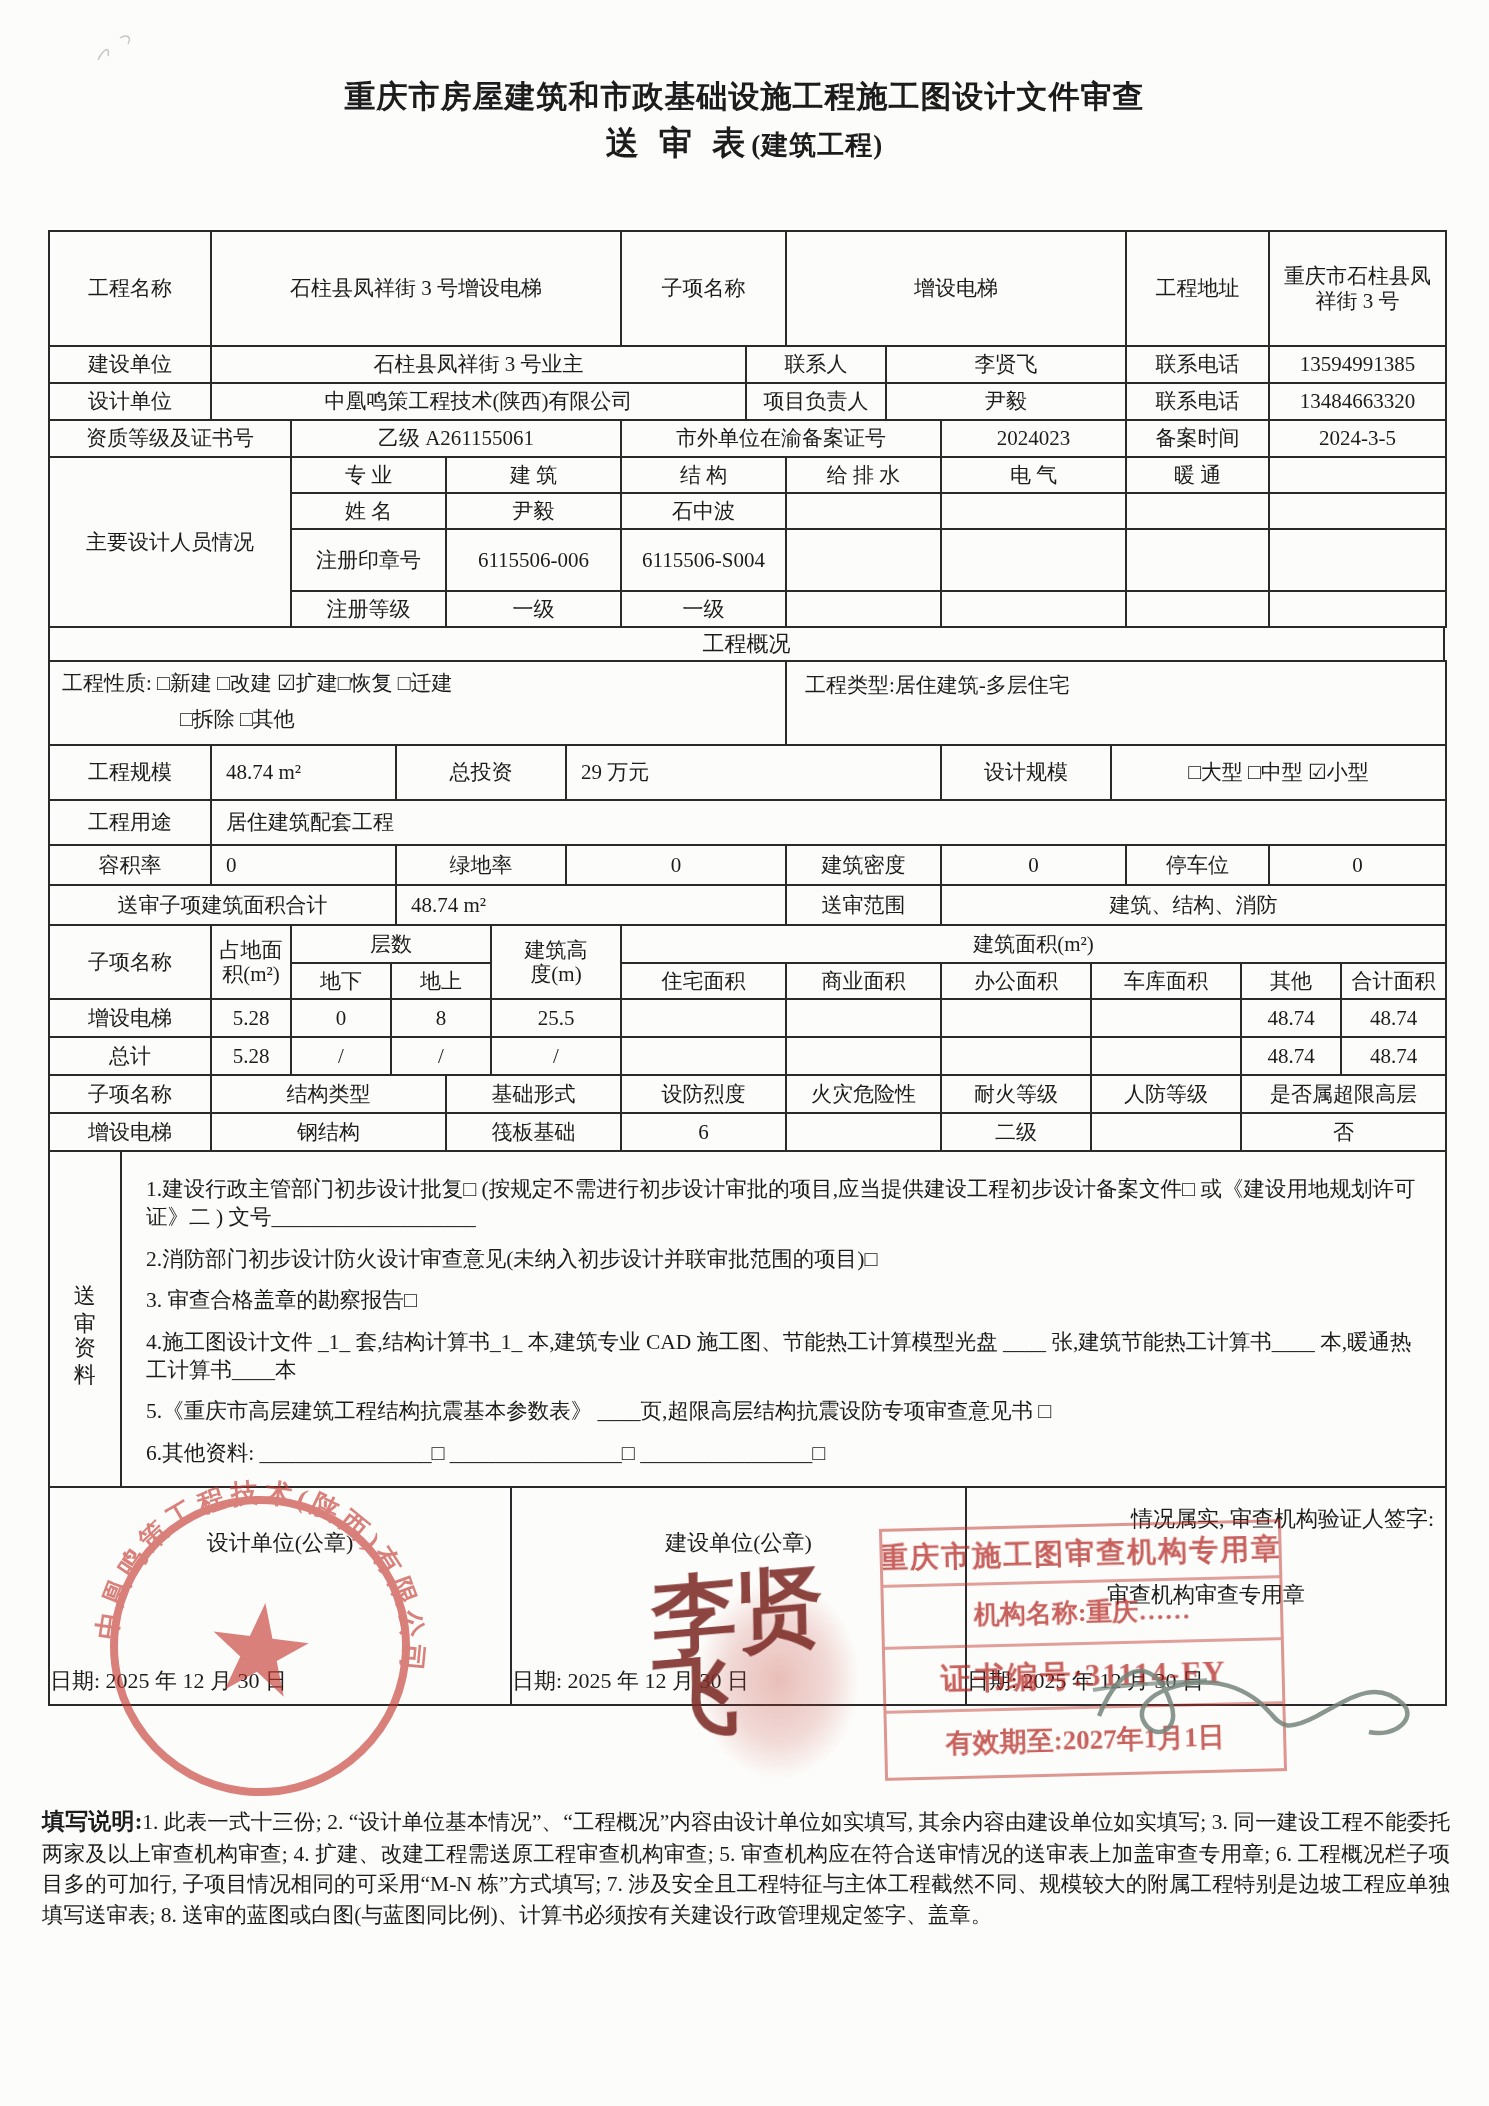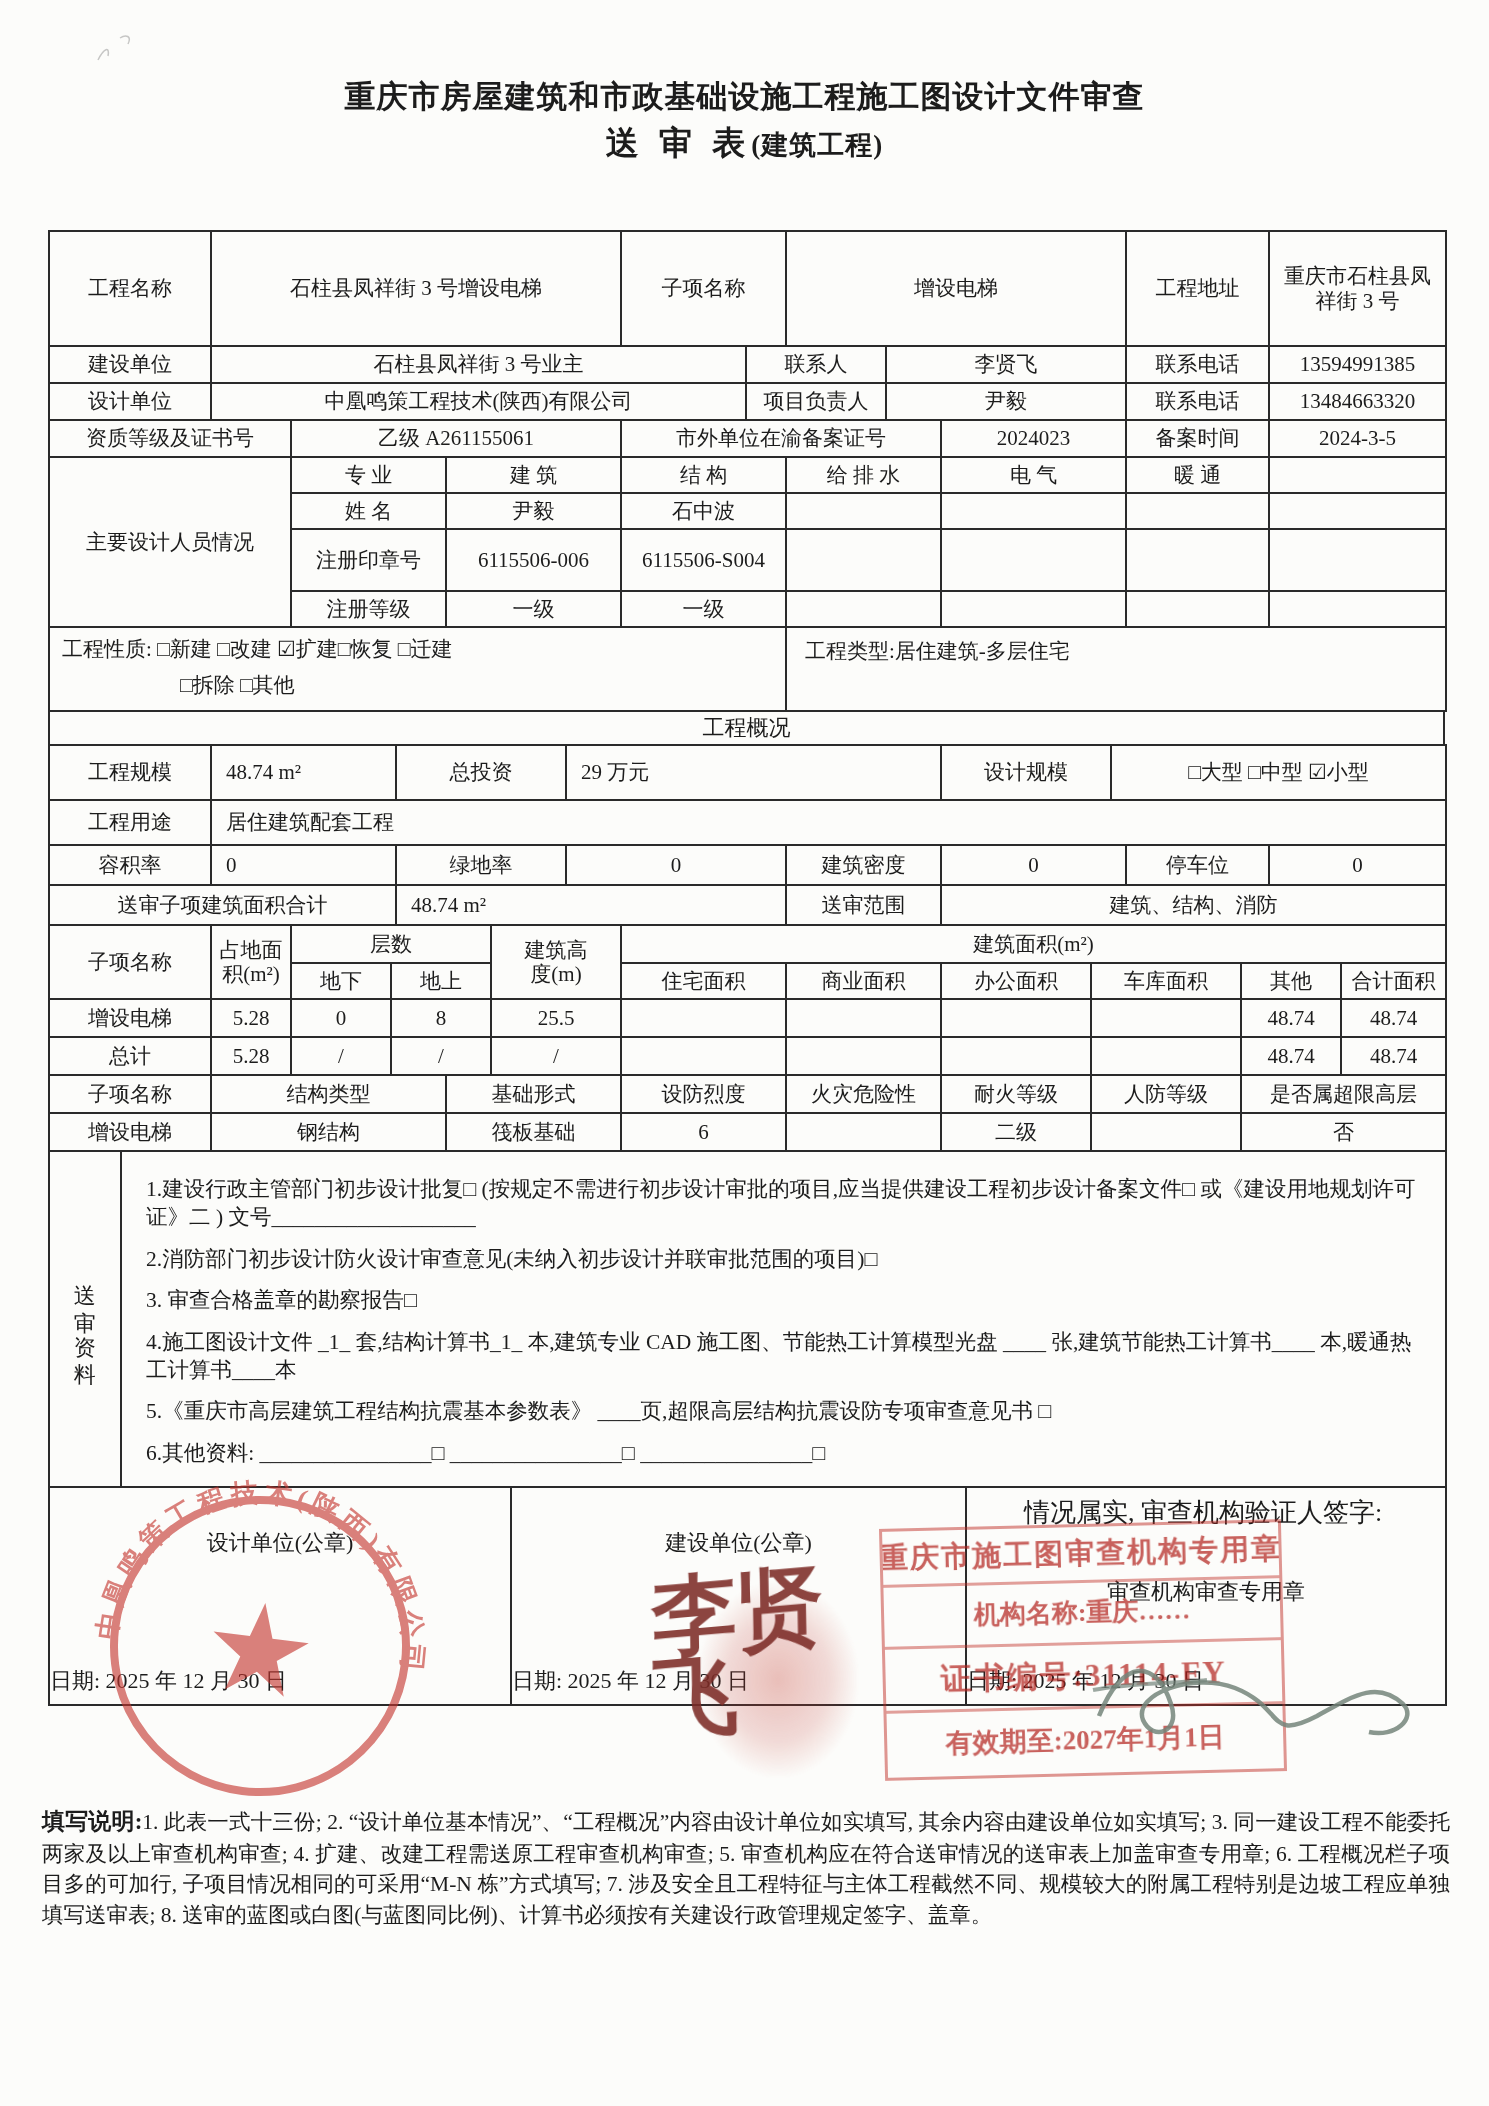--- a/index.html
+++ b/index.html
@@ -39,21 +39,21 @@
   .type-cell { text-align:left; vertical-align:top; padding:10px 10px 0 18px; }
   .vert-label {
     writing-mode:vertical-lr; text-orientation:upright;
     letter-spacing:26px; font-size:22px; margin:0 auto;
   }
   .mat-cell { text-align:left; vertical-align:top; padding:23px 14px 6px 24px; }
   .mat-item { font-size:21.5px; line-height:1.32; margin-bottom:13px; }
   .sign-cell { vertical-align:top; position:relative; height:218px; }
   .sign-label { margin-top:40px; font-size:22px; }
   .sign-date { position:absolute; bottom:10px; left:0; width:100%; text-align:left; font-size:22px; }
-  .verify-line { margin-top:8px; padding-right:6px; font-size:26px; }
+  .verify-line { margin-top:16px; text-align:right; padding-right:6px; font-size:22px; }
   .seal-label { margin-top:48px; text-align:center; font-size:22px; }
   .notes {
     position:absolute; left:42px; top:1806px; width:1408px;
     font-size:21.5px; line-height:1.42; text-align:justify;
   }
   .notes b { font-size:23px; }
   
   .stamp-design {
     position:absolute; left:92px; top:1478px; width:336px; height:336px;
     opacity:.62; transform:rotate(7deg); pointer-events:none;
@@ -219,43 +219,43 @@
       <td>一级</td>
       <td></td>
       <td></td>
       <td></td>
       <td></td>
     </tr>
   </tbody>
     </table>
 
   <table>
+    <tbody>
+        <tr style="height:34px">
+          <td style="font-size:22px">工程概况</td>
+        </tr>
+  </tbody>
+    </table>
+
+  <table>
     <colgroup>
         <col style="width:737px">
         <col style="width:660px">
       </colgroup>
     <tbody>
         <tr style="height:84px">
       <td class="nature-cell">
         <div>
           <span>工程性质:</span>
           <span>□新建  □改建  ☑扩建□恢复  □迁建</span>
         </div>
         <div class="nature-line2">□拆除  □其他</div>
       </td>
       <td class="type-cell">工程类型:居住建筑-多层住宅</td>
     </tr>
-  </tbody>
-    </table>
-
-  <table>
-    <tbody>
-        <tr style="height:34px">
-          <td style="font-size:22px">工程概况</td>
-        </tr>
   </tbody>
     </table>
 
   <table>
     <colgroup>
         <col style="width:162px">
         <col style="width:185px">
         <col style="width:170px">
         <col style="width:375px">
         <col style="width:170px">

